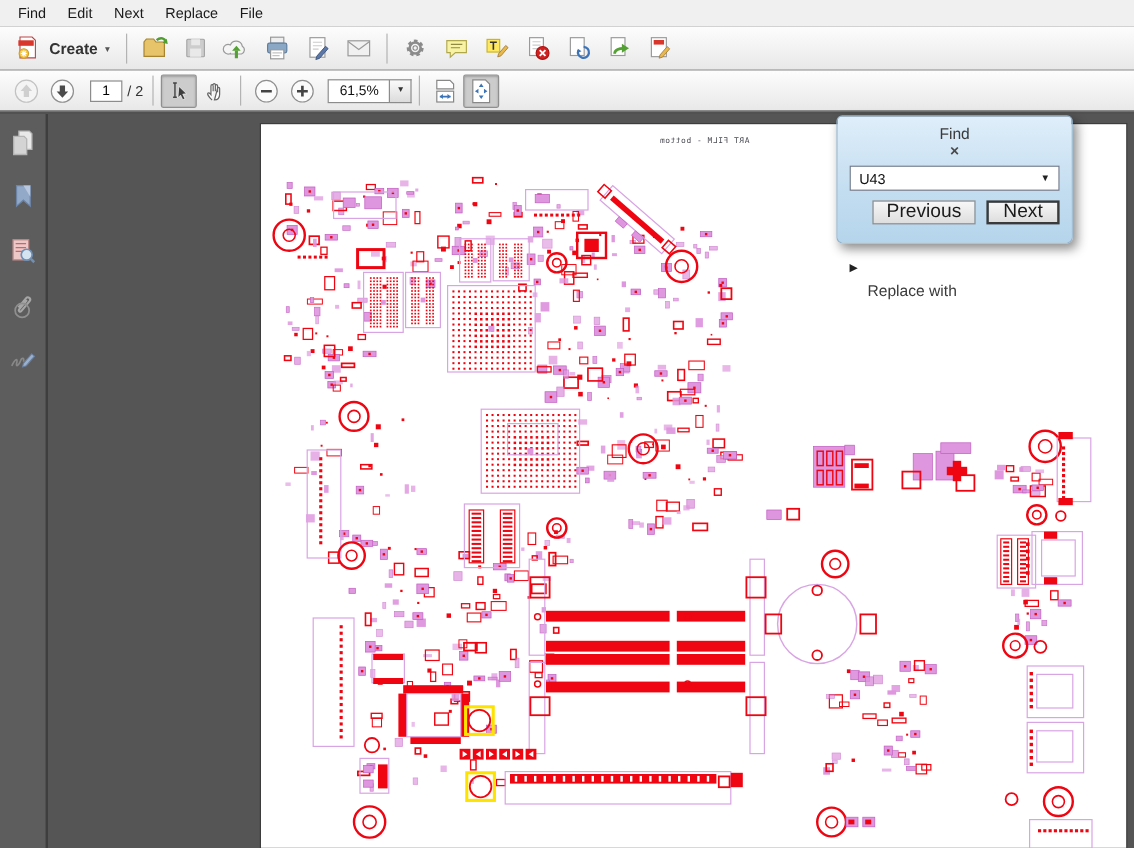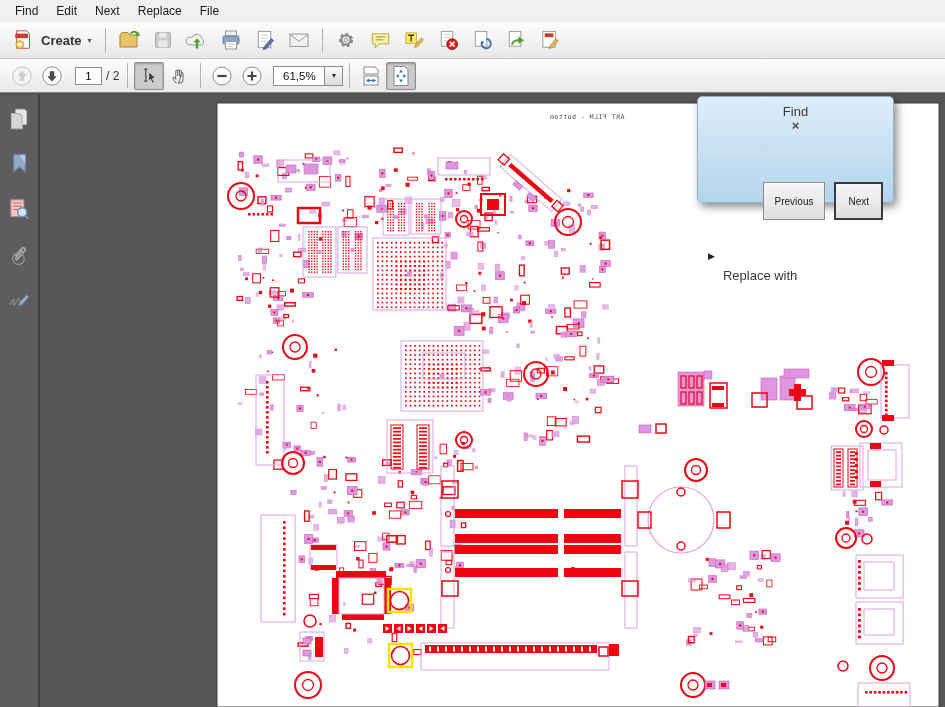--- a/index.html
+++ b/index.html
@@ -50,22 +50,22 @@
           border:1px solid #93b3cc; border-radius:5px; box-shadow:3px 4px 9px rgba(0,0,0,.45);
           padding:7px 10px 0 10px; font-size:13px; color:#383838; z-index:10; }
   .find-header { display:flex; justify-content:space-between; align-items:center;flex-direction:column; }
   .find-title { font-size:13px; color:#3a3a3a; }
   .find-close { font-size:13px; font-weight:bold; color:#4a4a4a; padding:0 2px; line-height:13px; }
   .find-combo { margin-top:6px; height:21px; background:#fff; border:1px solid #70798a;
                 display:flex; align-items:center; padding:0 7px; }
   .find-query { flex:1; font-size:12px; color:#111; }
   .combo-arrow { font-size:8px; color:#222; }
   .find-btnrow { margin-top:8px; display:flex; justify-content:flex-end; gap:9px; }
-  .fbtn { height:38px; padding:0 11px; font-size:10px; color:#1a1a1a; display:flex; align-items:center;
-          background:linear-gradient(#f7f7f7,#dedede); border:1px solid #8e8e8e;margin-top:42px; }
+  .fbtn { height:20px; padding:0 11px; font-size:16px; color:#1a1a1a; display:flex; align-items:center;
+          background:linear-gradient(#f7f7f7,#dedede); border:1px solid #8e8e8e; }
   .fbtn.default { border:2px solid #3a3a3a; padding:0 12px; }
   .find-replace { margin-top:8px; display:flex; align-items:center; gap:8px; }
   .tri { font-size:9px; color:#222; }
   .replace-label { font-size:13px; color:#3a3a3a;margin-top:40px; }
 </style>
 </head>
 <body>
 
 <div class="app">
 
@@ -2027,20 +2027,24 @@
           <rect x="658" y="424" width="10" height="9" fill="none" stroke="#ee0511" stroke-width="1.5"></rect>
         </svg>
     </div>
   </div>
 
   <div class="find">
     <div class="find-header">
       <span class="find-title">Find</span>
       <span class="find-close">×</span>
     </div>
+    <div class="find-combo">
+      <span class="find-query">U43</span>
+      <span class="combo-arrow">▼</span>
+    </div>
     <div class="find-btnrow">
       <button class="fbtn">Previous</button>
       <button class="fbtn default">Next</button>
     </div>
     <div class="find-replace">
       <span class="tri">▶</span>
       <span class="replace-label">Replace with</span>
     </div>
   </div>
 

